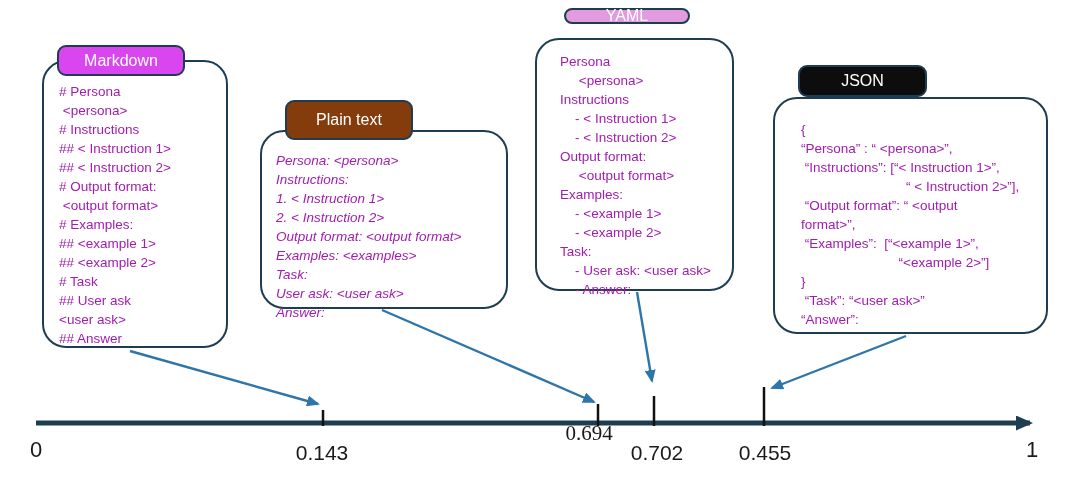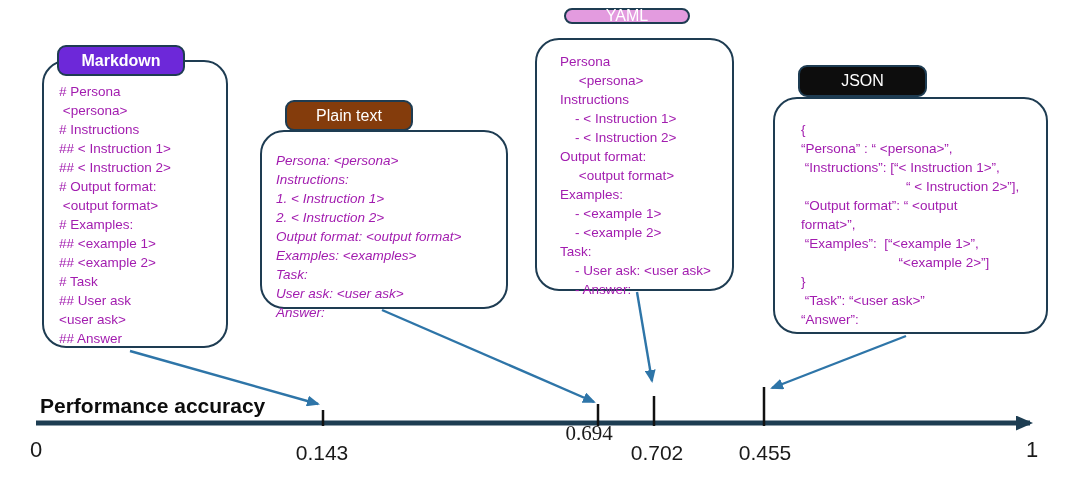--- a/index.html
+++ b/index.html
@@ -20,21 +20,21 @@
   .callout-tab{
     position:absolute;
     border:2.5px solid #1e3c52;
     border-radius:9px;
     box-sizing:border-box;
     color:#ffffff;
     font-size:16px;
     display:flex;align-items:center;justify-content:center;
     z-index:3;
   }
-  .tab-markdown{background:#6d28d9;font-weight:bold;}
+  .tab-markdown{background:#d946ef;}
   .tab-plaintext{background:#843c0c;}
   .tab-yaml{background:#e39bdf;}
   .tab-json{background:#0d0d0d;}
   .code-block{
     position:absolute;
     white-space:pre;
     font-family:"Liberation Sans",sans-serif;
     font-size:13.5px;
     line-height:19px;
     color:#a21caf;
@@ -80,21 +80,21 @@
 ## &lt;example 1&gt;
 ## &lt;example 2&gt;
 # Task
 ## User ask
 &lt;user ask&gt;
 ## Answer</div>
   </div>
 
   <div>
     <div class="callout-body" style="left:260px;top:130px;width:248px;height:179px;"></div>
-    <div class="callout-tab tab-plaintext" style="left:285px;top:100px;width:128px;height:31px;">Plain text</div>
+    <div class="callout-tab tab-plaintext" style="left:285px;top:100px;width:128px;height:40px;">Plain text</div>
     <div class="code-block" style="left:276px;top:151px;font-style:italic;">Persona: &lt;persona&gt;
 Instructions:
 1. &lt; Instruction 1&gt;
 2. &lt; Instruction 2&gt;
 Output format: &lt;output format&gt;
 Examples: &lt;examples&gt;
 Task:
 User ask: &lt;user ask&gt;
 Answer:</div>
   </div>
@@ -149,21 +149,20 @@
     <line x1="598" y1="404" x2="598" y2="426" stroke="#111111" stroke-width="2.5"></line>
     <line x1="654" y1="396" x2="654" y2="426" stroke="#111111" stroke-width="2.5"></line>
     <line x1="764" y1="387" x2="764" y2="426" stroke="#111111" stroke-width="2.5"></line>
 
     <line x1="130" y1="351" x2="318" y2="404" stroke="#2e75a8" stroke-width="2.4" marker-end="url(#arrowBlue)"></line>
     <line x1="382" y1="310" x2="594" y2="402" stroke="#2e75a8" stroke-width="2.4" marker-end="url(#arrowBlue)"></line>
     <line x1="637" y1="292" x2="652" y2="381" stroke="#2e75a8" stroke-width="2.4" marker-end="url(#arrowBlue)"></line>
     <line x1="906" y1="336" x2="772" y2="388" stroke="#2e75a8" stroke-width="2.4" marker-end="url(#arrowBlue)"></line>
   </svg>
 
-  <div class="axis-title">Performance accuracy</div>
 
   <div class="axis-num" style="left:30px;top:437px;font-size:22px;">0</div>
   <div class="axis-num centered" style="left:322px;top:441px;">0.143</div>
   <div class="axis-num centered" style="left:589px;top:421px;font-family:Liberation Serif, serif;">0.694</div>
   <div class="axis-num centered" style="left:657px;top:441px;">0.702</div>
   <div class="axis-num centered" style="left:765px;top:441px;">0.455</div>
   <div class="axis-num" style="left:1026px;top:437px;font-size:22px;">1</div>
 
 </div>
 

